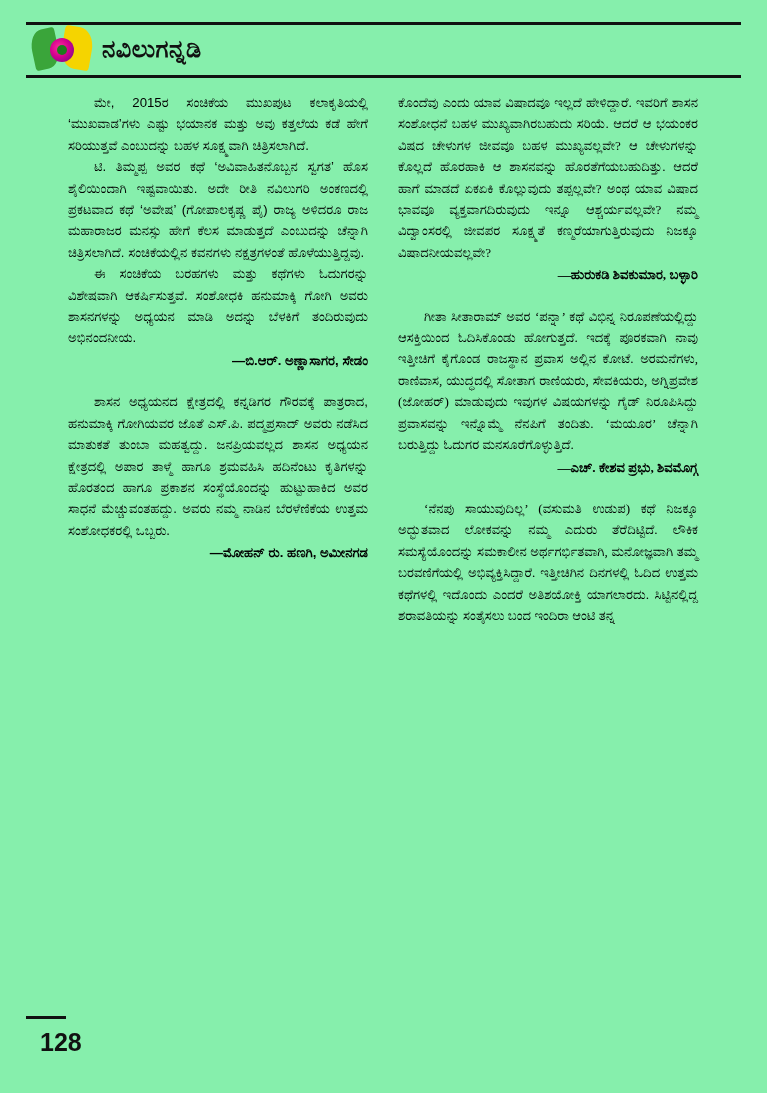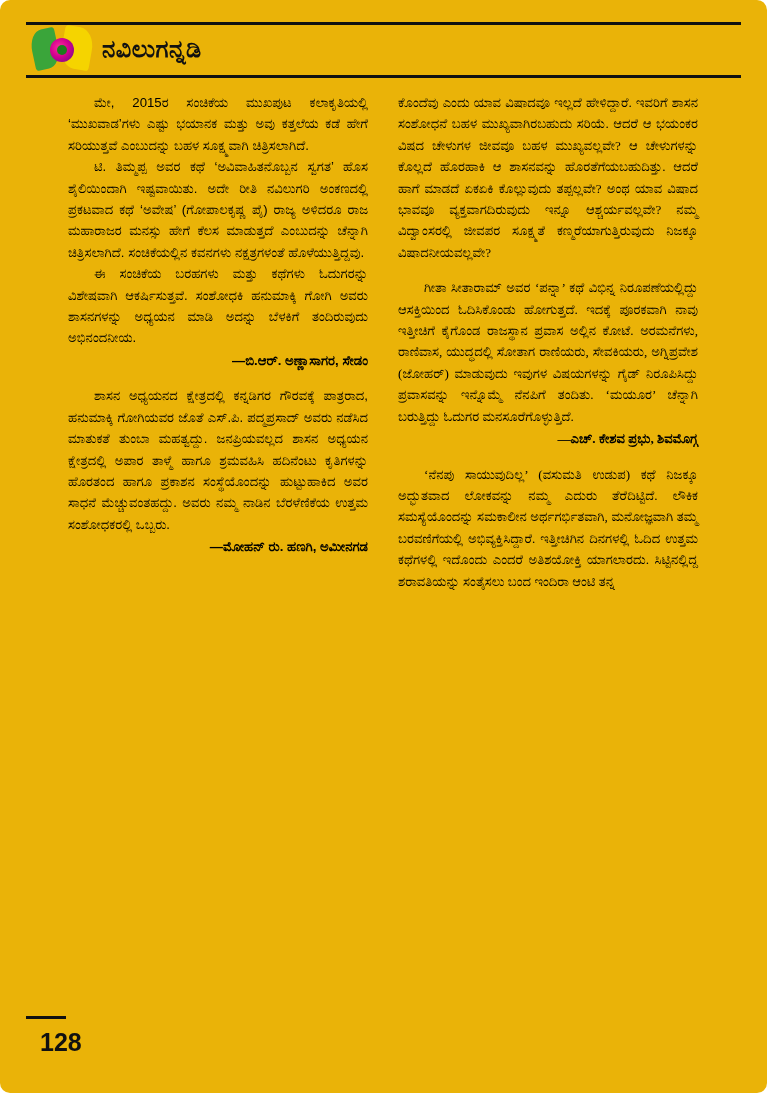--- a/index.html
+++ b/index.html
@@ -10,22 +10,21 @@
   body {
     width: 767px;
     height: 1093px;
     position: relative;
     font-family: "Liberation Sans", sans-serif;
     overflow: hidden;
   }
   .page {
     position: absolute;
     inset: 0;
-    background: #eab308;
-    border-radius: 10px;
+    background: #86efac;
   }
 
   
   .masthead {
     position: absolute;
     left: 26px;
     top: 22px;
     width: 715px;
     height: 56px;
   }
@@ -114,21 +113,21 @@
     text-justify: inter-word;
   }
   .col-left  { left: 68px; }
   .col-right { left: 398px; font-family: Liberation Serif, serif; }
 
   .col p {
     margin: 0 0 0 0;
     text-indent: 26px;
   }
   .col p.no-indent { text-indent: 0; }
-  .col p.gap { margin-top: 14px; }
+  .col p.gap { margin-top: 20px; }
   .col p.attrib {
     text-indent: 0;
     text-align: right;
     font-weight: bold;
     margin-top: 1px;
   }
 
   
   .footer-rule {
     position: absolute;
@@ -168,20 +167,21 @@
       <p>ಮೇ, 2015ರ ಸಂಚಿಕೆಯ ಮುಖಪುಟ ಕಲಾಕೃತಿಯಲ್ಲಿ ‘ಮುಖವಾಡ’ಗಳು ಎಷ್ಟು ಭಯಾನಕ ಮತ್ತು ಅವು ಕತ್ತಲೆಯ ಕಡೆ ಹೇಗೆ ಸರಿಯುತ್ತವೆ ಎಂಬುದನ್ನು ಬಹಳ ಸೂಕ್ಷ್ಮವಾಗಿ ಚಿತ್ರಿಸಲಾಗಿದೆ.</p>
       <p>ಟಿ. ತಿಮ್ಮಪ್ಪ ಅವರ ಕಥೆ ‘ಅವಿವಾಹಿತನೊಬ್ಬನ ಸ್ವಗತ’ ಹೊಸ ಶೈಲಿಯಿಂದಾಗಿ ಇಷ್ಟವಾಯಿತು. ಅದೇ ರೀತಿ ನವಿಲುಗರಿ ಅಂಕಣದಲ್ಲಿ ಪ್ರಕಟವಾದ ಕಥೆ ‘ಅವೇಷ’ (ಗೋಪಾಲಕೃಷ್ಣ ಪೈ) ರಾಜ್ಯ ಅಳಿದರೂ ರಾಜ ಮಹಾರಾಜರ ಮನಸ್ಸು ಹೇಗೆ ಕೆಲಸ ಮಾಡುತ್ತದೆ ಎಂಬುದನ್ನು ಚೆನ್ನಾಗಿ ಚಿತ್ರಿಸಲಾಗಿದೆ. ಸಂಚಿಕೆಯಲ್ಲಿನ ಕವನಗಳು ನಕ್ಷತ್ರಗಳಂತೆ ಹೊಳೆಯುತ್ತಿದ್ದವು.</p>
       <p>ಈ ಸಂಚಿಕೆಯ ಬರಹಗಳು ಮತ್ತು ಕಥೆಗಳು ಓದುಗರನ್ನು ವಿಶೇಷವಾಗಿ ಆಕರ್ಷಿಸುತ್ತವೆ. ಸಂಶೋಧಕಿ ಹನುಮಾಕ್ಕಿ ಗೋಗಿ ಅವರು ಶಾಸನಗಳನ್ನು ಅಧ್ಯಯನ ಮಾಡಿ ಅದನ್ನು ಬೆಳಕಿಗೆ ತಂದಿರುವುದು ಅಭಿನಂದನೀಯ.</p>
       <p class="attrib">—ಬಿ.ಆರ್. ಅಣ್ಣಾಸಾಗರ, ಸೇಡಂ</p>
       <p class="gap">ಶಾಸನ ಅಧ್ಯಯನದ ಕ್ಷೇತ್ರದಲ್ಲಿ ಕನ್ನಡಿಗರ ಗೌರವಕ್ಕೆ ಪಾತ್ರರಾದ, ಹನುಮಾಕ್ಕಿ ಗೋಗಿಯವರ ಜೊತೆ ಎಸ್.ಪಿ. ಪದ್ಮಪ್ರಸಾದ್ ಅವರು ನಡೆಸಿದ ಮಾತುಕತೆ ತುಂಬಾ ಮಹತ್ವದ್ದು. ಜನಪ್ರಿಯವಲ್ಲದ ಶಾಸನ ಅಧ್ಯಯನ ಕ್ಷೇತ್ರದಲ್ಲಿ ಅಪಾರ ತಾಳ್ಮೆ ಹಾಗೂ ಶ್ರಮವಹಿಸಿ ಹದಿನೆಂಟು ಕೃತಿಗಳನ್ನು ಹೊರತಂದ ಹಾಗೂ ಪ್ರಕಾಶನ ಸಂಸ್ಥೆಯೊಂದನ್ನು ಹುಟ್ಟುಹಾಕಿದ ಅವರ ಸಾಧನೆ ಮೆಚ್ಚುವಂತಹದ್ದು. ಅವರು ನಮ್ಮ ನಾಡಿನ ಬೆರಳೆಣಿಕೆಯ ಉತ್ತಮ ಸಂಶೋಧಕರಲ್ಲಿ ಒಬ್ಬರು.</p>
       <p class="attrib">—ಮೋಹನ್ ರು. ಹಣಗಿ, ಅಮೀನಗಡ</p>
     </div>
 
   <div class="col col-right" id="col-right">
       <p class="no-indent">ಕೊಂದೆವು ಎಂದು ಯಾವ ವಿಷಾದವೂ ಇಲ್ಲದೆ ಹೇಳಿದ್ದಾರೆ. ಇವರಿಗೆ ಶಾಸನ ಸಂಶೋಧನೆ ಬಹಳ ಮುಖ್ಯವಾಗಿರಬಹುದು ಸರಿಯೆ. ಆದರೆ ಆ ಭಯಂಕರ ವಿಷದ ಚೇಳುಗಳ ಜೀವವೂ ಬಹಳ ಮುಖ್ಯವಲ್ಲವೇ? ಆ ಚೇಳುಗಳನ್ನು ಕೊಲ್ಲದೆ ಹೊರಹಾಕಿ ಆ ಶಾಸನವನ್ನು ಹೊರತೆಗೆಯಬಹುದಿತ್ತು. ಆದರೆ ಹಾಗೆ ಮಾಡದೆ ಏಕಏಕಿ ಕೊಲ್ಲುವುದು ತಪ್ಪಲ್ಲವೇ? ಅಂಥ ಯಾವ ವಿಷಾದ ಭಾವವೂ ವ್ಯಕ್ತವಾಗದಿರುವುದು ಇನ್ನೂ ಆಶ್ಚರ್ಯವಲ್ಲವೇ? ನಮ್ಮ ವಿದ್ವಾಂಸರಲ್ಲಿ ಜೀವಪರ ಸೂಕ್ಷ್ಮತೆ ಕಣ್ಮರೆಯಾಗುತ್ತಿರುವುದು ನಿಜಕ್ಕೂ ವಿಷಾದನೀಯವಲ್ಲವೇ?</p>
+      <p class="attrib">—ಹುರುಕಡಿ ಶಿವಕುಮಾರ, ಬಳ್ಳಾರಿ</p>
       <p class="gap">ಗೀತಾ ಸೀತಾರಾಮ್ ಅವರ ‘ಪನ್ನಾ’ ಕಥೆ ವಿಭಿನ್ನ ನಿರೂಪಣೆಯಲ್ಲಿದ್ದು ಆಸಕ್ತಿಯಿಂದ ಓದಿಸಿಕೊಂಡು ಹೋಗುತ್ತದೆ. ಇದಕ್ಕೆ ಪೂರಕವಾಗಿ ನಾವು ಇತ್ತೀಚಿಗೆ ಕೈಗೊಂಡ ರಾಜಸ್ಥಾನ ಪ್ರವಾಸ ಅಲ್ಲಿನ ಕೋಟೆ. ಅರಮನೆಗಳು, ರಾಣಿವಾಸ, ಯುದ್ಧದಲ್ಲಿ ಸೋತಾಗ ರಾಣಿಯರು, ಸೇವಕಿಯರು, ಅಗ್ನಿಪ್ರವೇಶ (ಜೋಹರ್) ಮಾಡುವುದು ಇವುಗಳ ವಿಷಯಗಳನ್ನು ಗೈಡ್ ನಿರೂಪಿಸಿದ್ದು ಪ್ರವಾಸವನ್ನು ಇನ್ನೊಮ್ಮೆ ನೆನಪಿಗೆ ತಂದಿತು. ‘ಮಯೂರ’ ಚೆನ್ನಾಗಿ ಬರುತ್ತಿದ್ದು ಓದುಗರ ಮನಸೂರೆಗೊಳ್ಳುತ್ತಿದೆ.</p>
       <p class="attrib">—ಎಚ್. ಕೇಶವ ಪ್ರಭು, ಶಿವಮೊಗ್ಗ</p>
       <p class="gap">‘ನೆನಪು ಸಾಯುವುದಿಲ್ಲ’ (ವಸುಮತಿ ಉಡುಪ) ಕಥೆ ನಿಜಕ್ಕೂ ಅದ್ಭುತವಾದ ಲೋಕವನ್ನು ನಮ್ಮ ಎದುರು ತೆರೆದಿಟ್ಟಿದೆ. ಲೌಕಿಕ ಸಮಸ್ಯೆಯೊಂದನ್ನು ಸಮಕಾಲೀನ ಅರ್ಥಗರ್ಭಿತವಾಗಿ, ಮನೋಜ್ಞವಾಗಿ ತಮ್ಮ ಬರವಣಿಗೆಯಲ್ಲಿ ಅಭಿವ್ಯಕ್ತಿಸಿದ್ದಾರೆ. ಇತ್ತೀಚಿಗಿನ ದಿನಗಳಲ್ಲಿ ಓದಿದ ಉತ್ತಮ ಕಥೆಗಳಲ್ಲಿ ಇದೊಂದು ಎಂದರೆ ಅತಿಶಯೋಕ್ತಿ ಯಾಗಲಾರದು. ಸಿಟ್ಟಿನಲ್ಲಿದ್ದ ಶರಾವತಿಯನ್ನು ಸಂತೈಸಲು ಬಂದ ಇಂದಿರಾ ಆಂಟಿ ತನ್ನ</p>
     </div>
 
   <div class="footer-rule"></div>
   <div class="page-number">128</div>
 
 </div>
 

